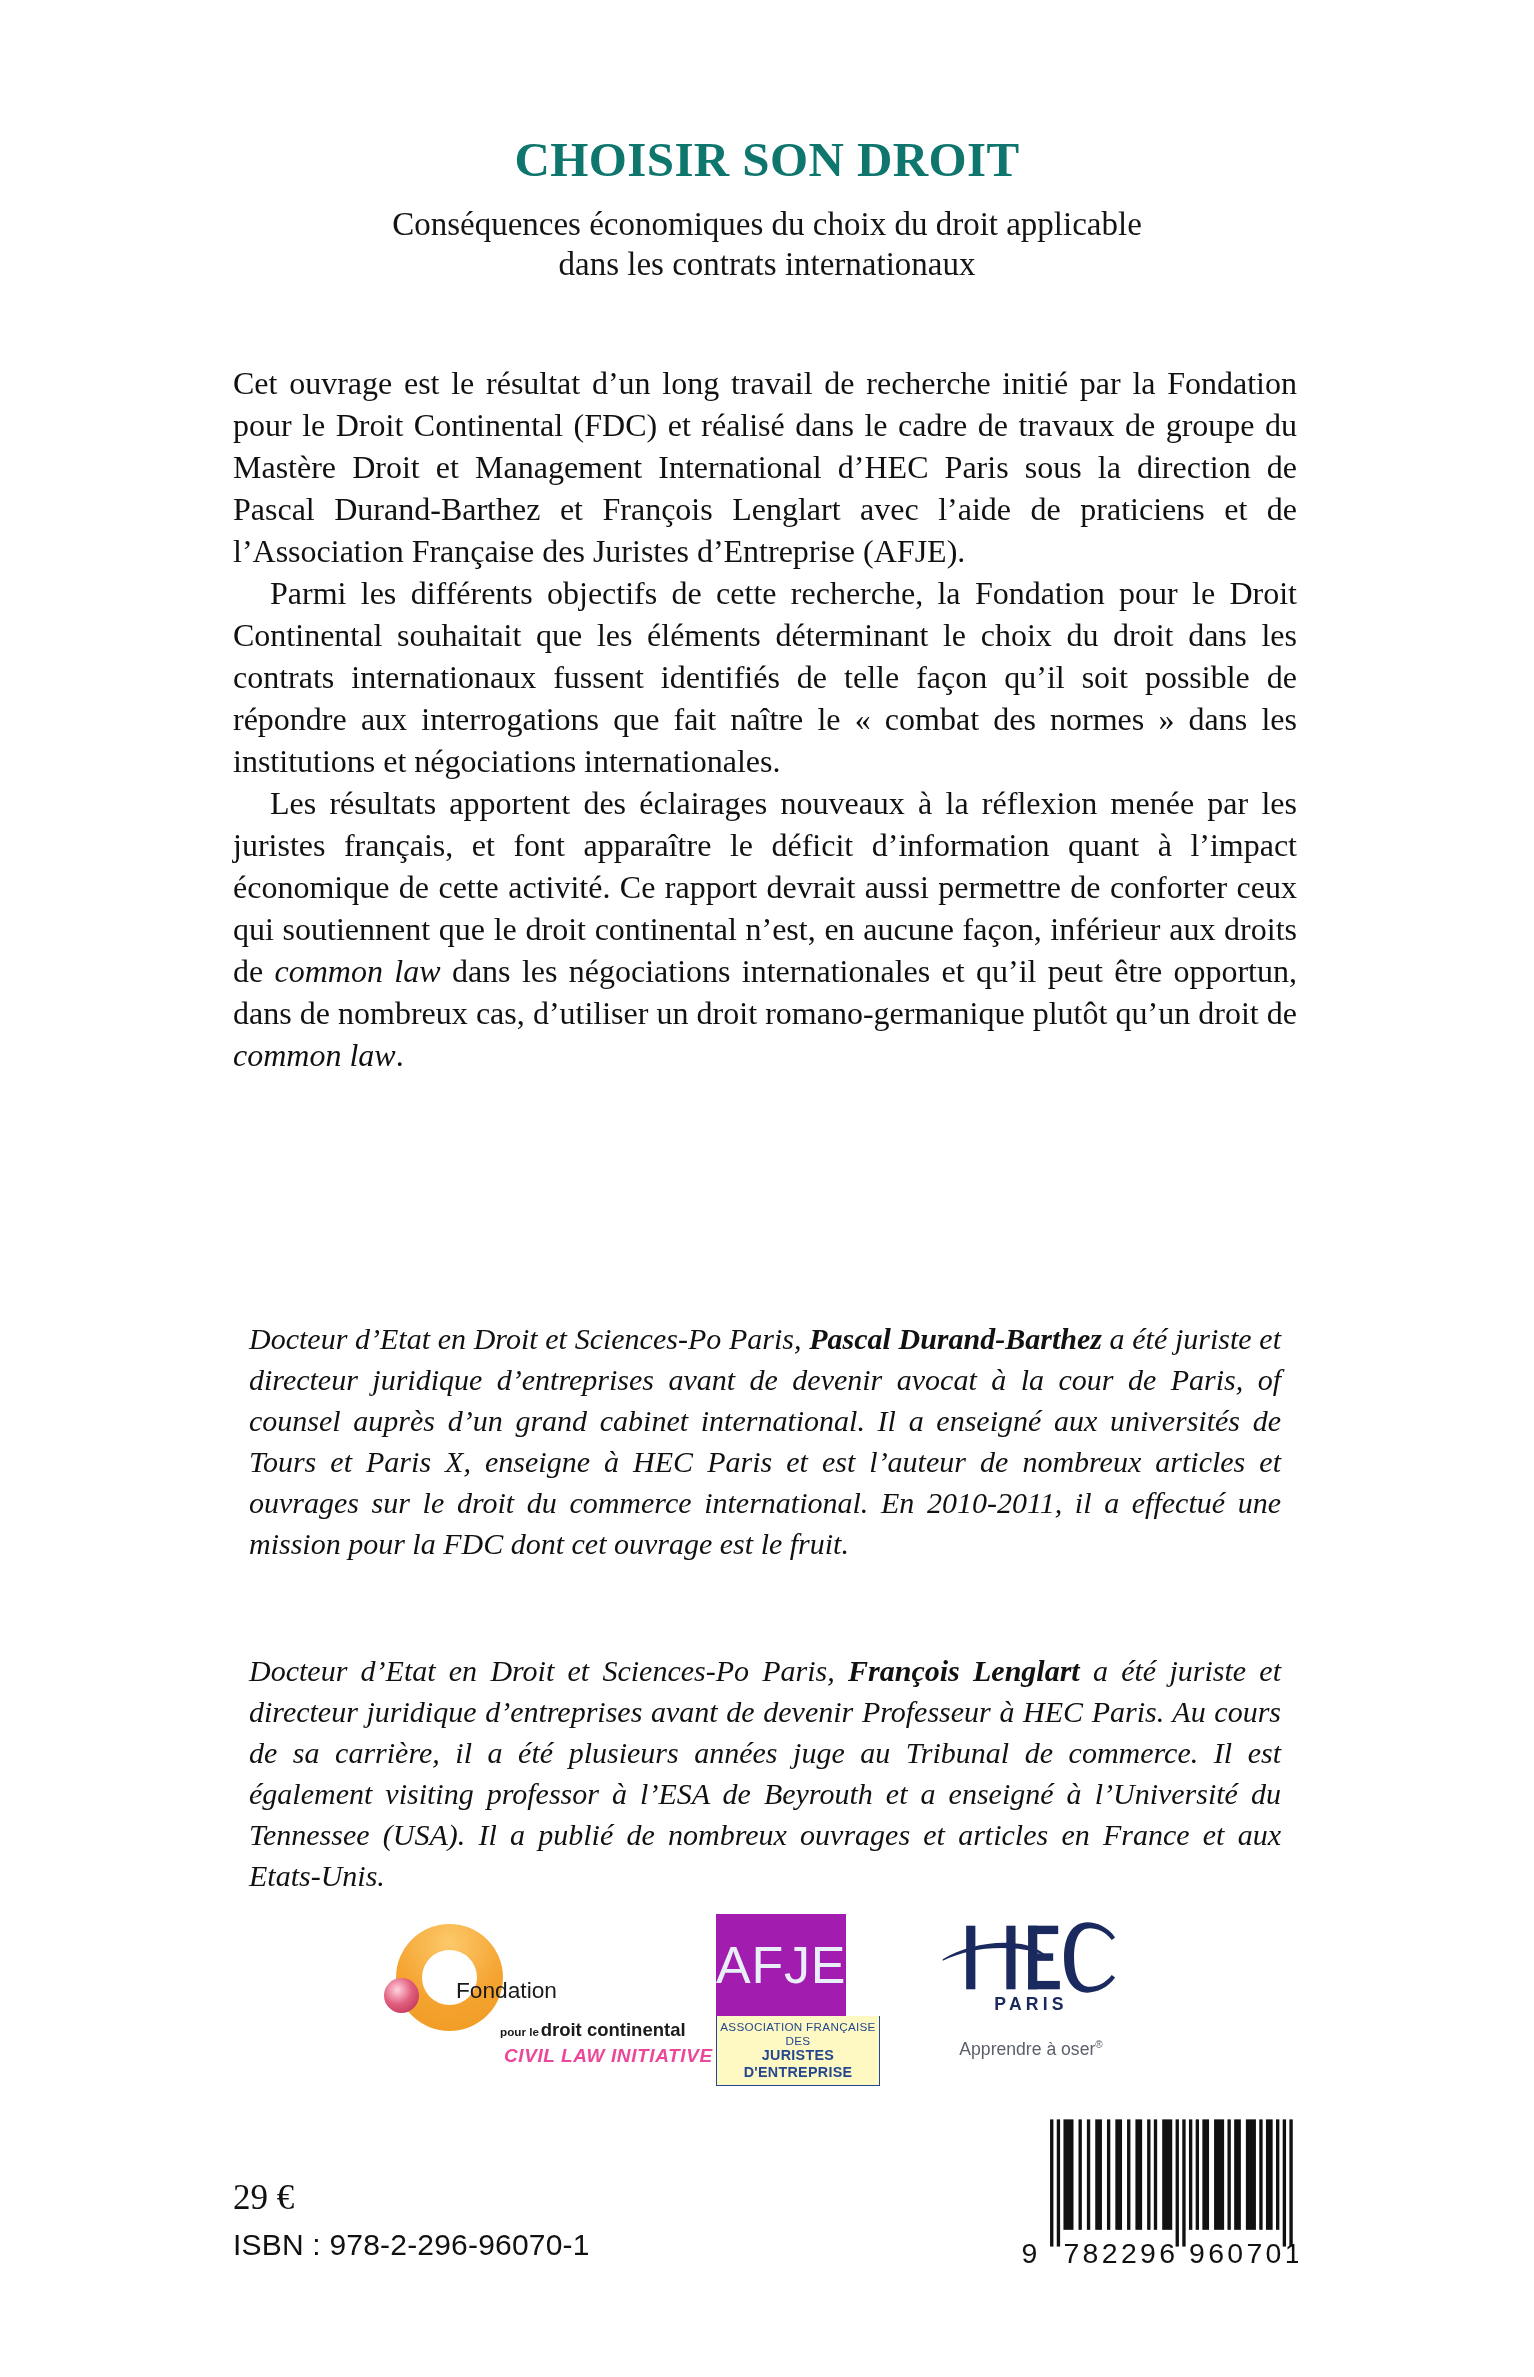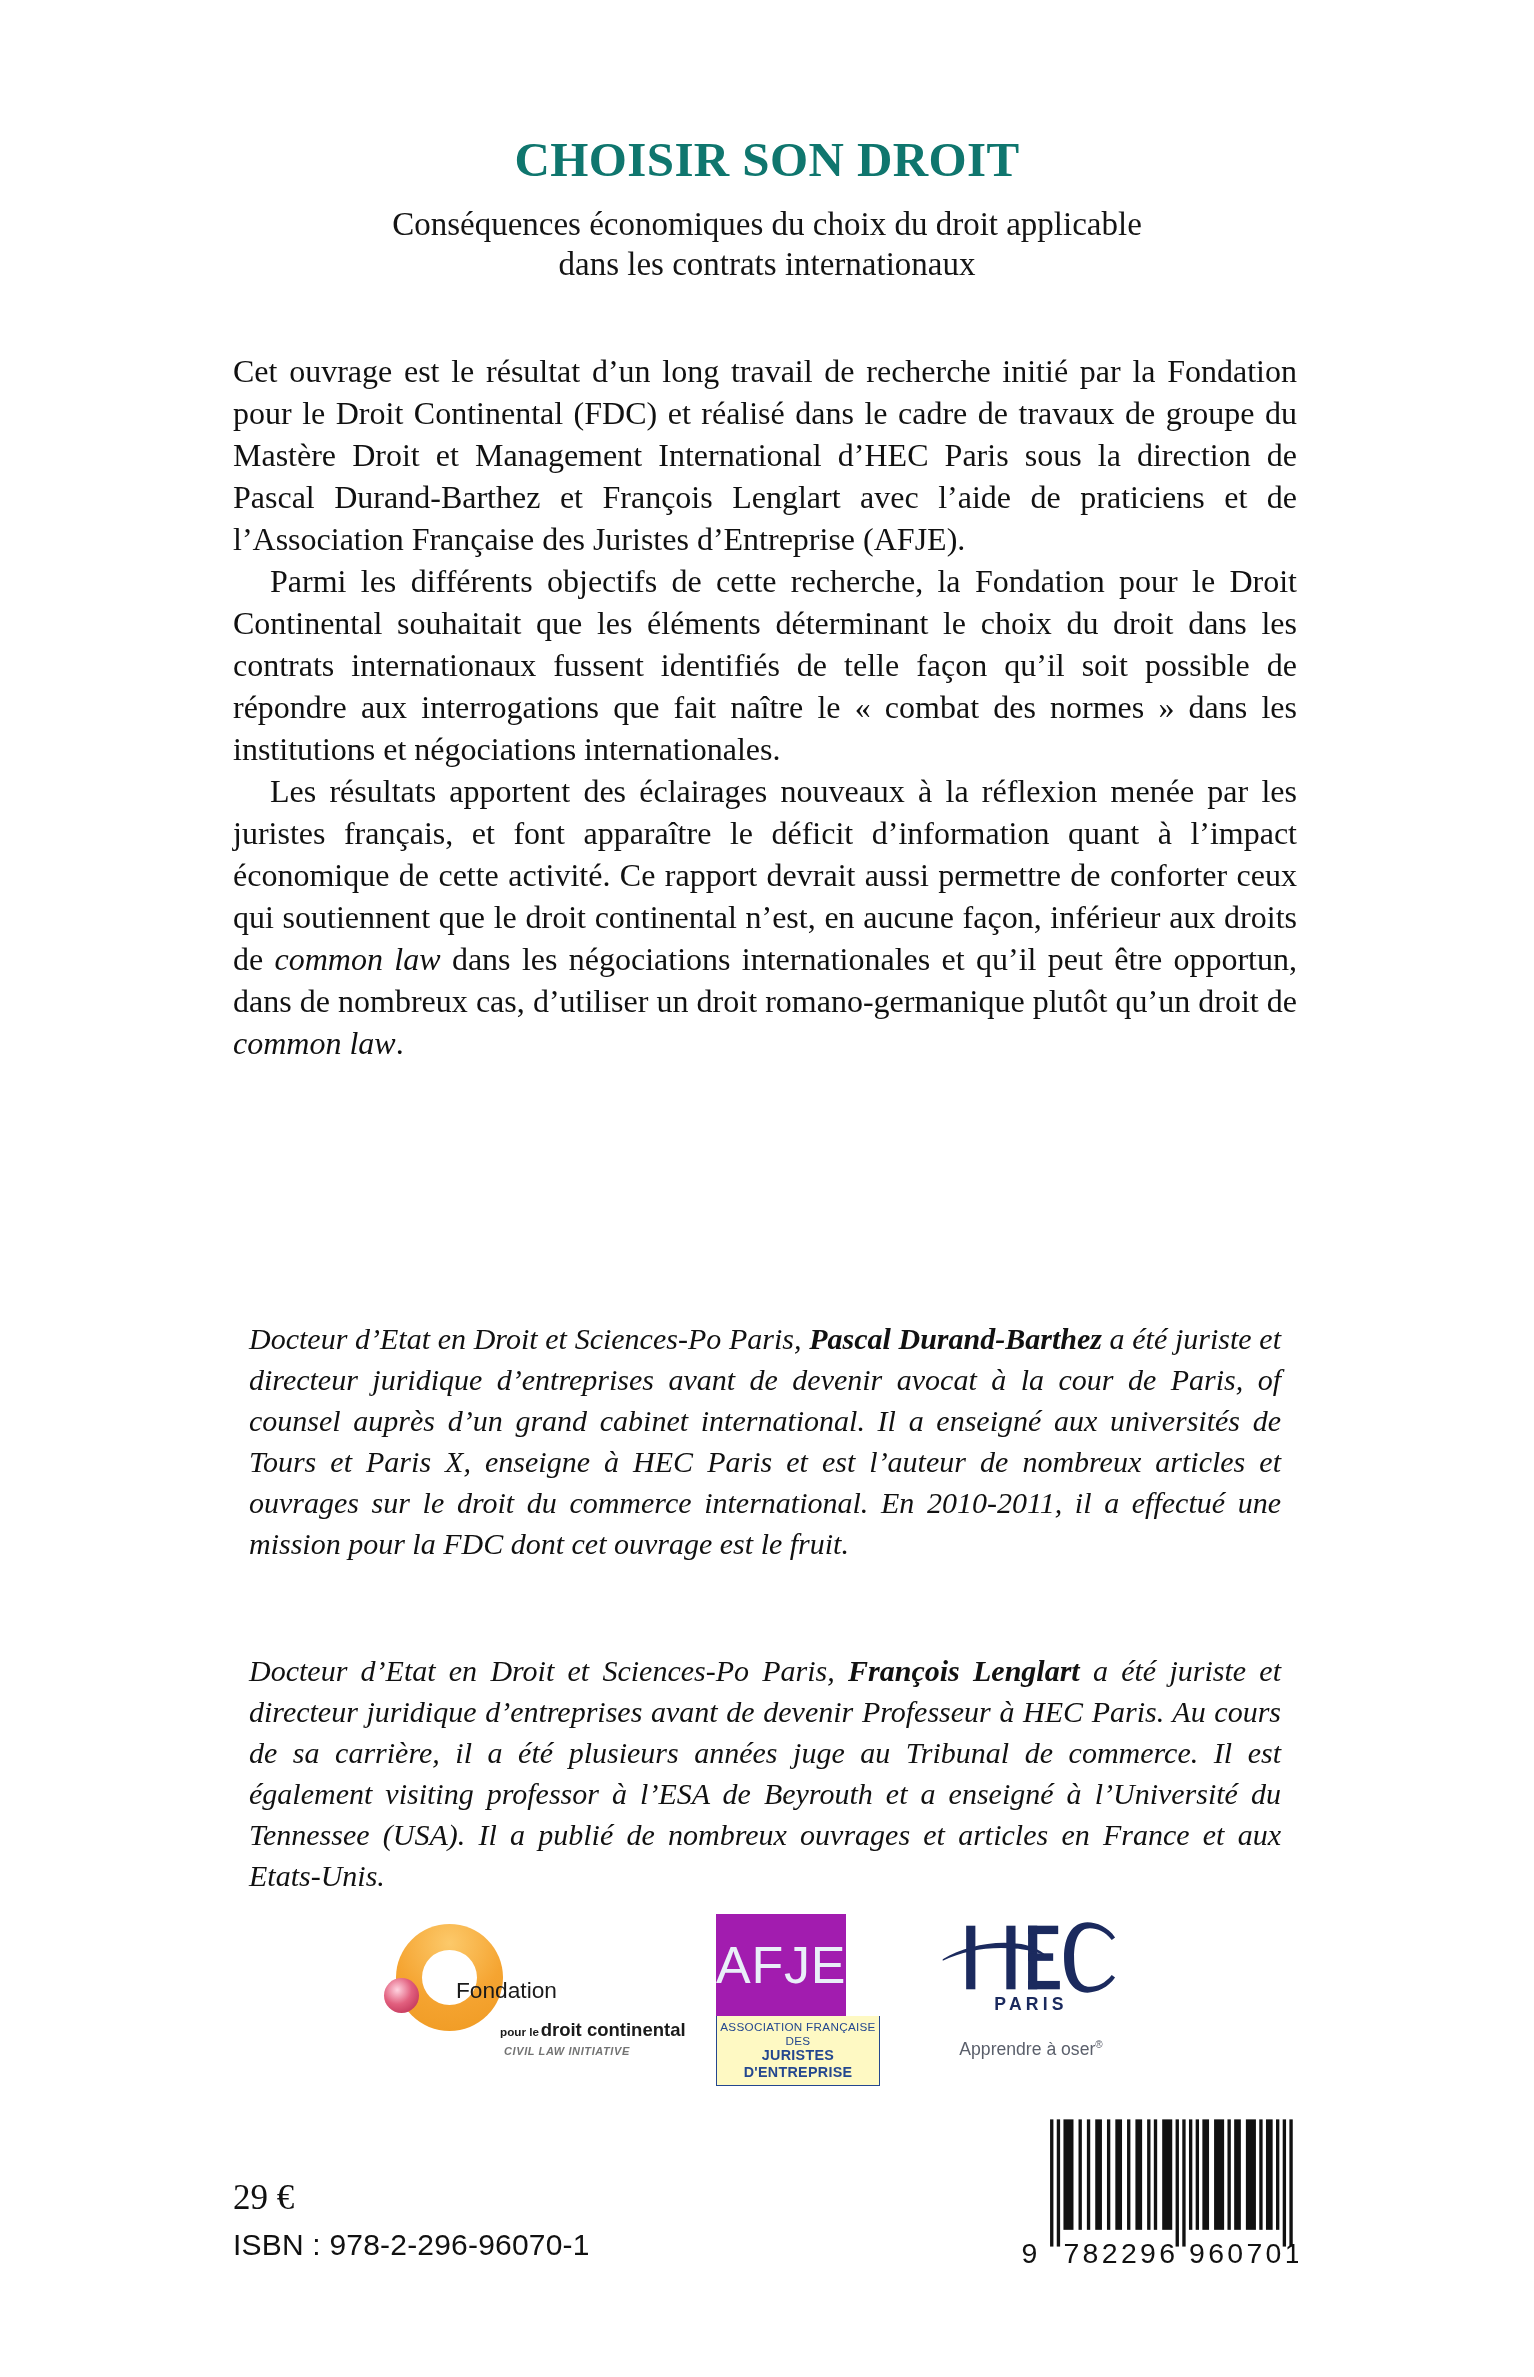--- a/index.html
+++ b/index.html
@@ -46,21 +46,21 @@
     margin: 0;
     font-weight: normal;
   }
   .book-subtitle .sub-line { display: block; }
 
   
   .body-block {
     position: absolute;
     left: 233px;
     width: 1064px;
-    top: 350px;
+    top: 362px;
   }
   p.para {
     margin: 0;
     font-size: 32px;
     line-height: 42px;
     text-align: justify;
     text-indent: 0;
     color: #111111;
     hyphens: none;
   }
@@ -141,25 +141,25 @@
     font-weight: bold;
     color: #1a1a1a;
     white-space: nowrap;
     line-height: 1;
     margin-top: 19px;
     margin-left: 44px;
   }
   .fdc-line2 .small-pre { font-size: 11.7px; font-weight: bold; margin-right: 1.7px; }
   .fdc-line3 {
     font-family: "Liberation Sans", "DejaVu Sans", sans-serif;
-    font-size: 11px;
+    font-size: 19px;
     font-weight: bold;
     font-style: italic;
     letter-spacing: 0.6px;
-    color: #737373;
+    color: #ec4899;
     white-space: nowrap;
     line-height: 1;
     margin-top: 6.7px;
     margin-left: 48px;
   }
 
   
   .logo-afje { left: 716px; width: 180px; height: 155px; }
   .afje-box {
     width: 130px;

